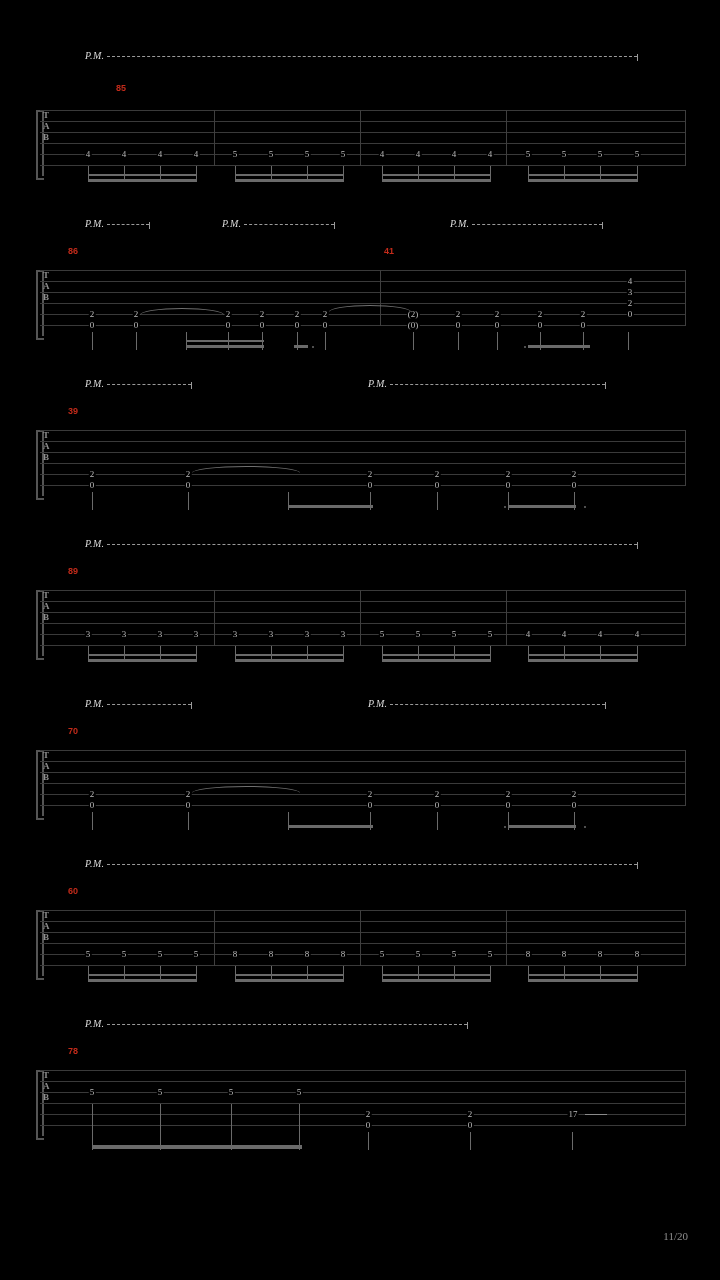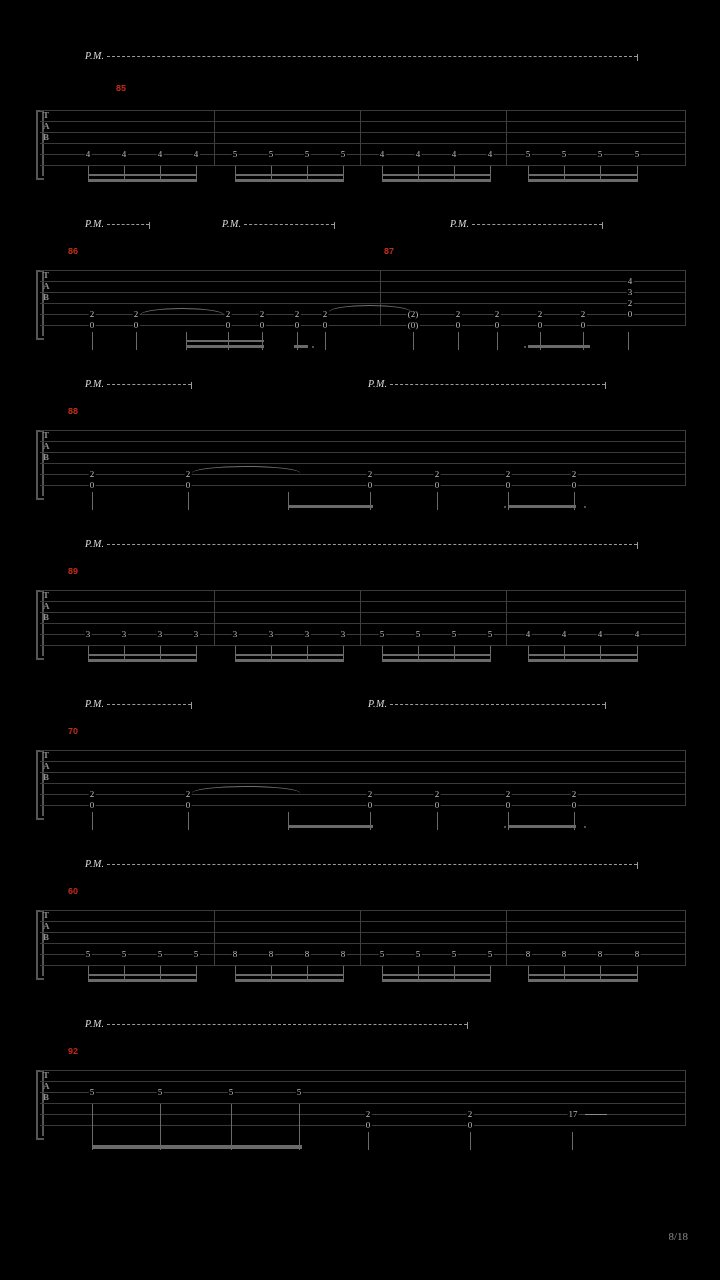--- a/index.html
+++ b/index.html
@@ -252,21 +252,21 @@
       <span>P.M.</span><span class="pmdash" style="width:42px;"></span><span class="pmend"></span>
     </div>
     <div class="pm" style="left:222px; top:8px;">
       <span>P.M.</span><span class="pmdash" style="width:90px;"></span><span class="pmend"></span>
     </div>
     <div class="pm" style="left:450px; top:8px;">
       <span>P.M.</span><span class="pmdash" style="width:130px;"></span><span class="pmend"></span>
     </div>
 
     <div class="measnum" style="left:68px; top:36px;">86</div>
-    <div class="measnum" style="left:384px; top:36px;">87</div>
+    <div class="measnum" style="left:384px; top:36px;">41</div>
 
     <div class="brace" style="left:36px; top:60px; height:66px;"></div>
     <div class="staffstart" style="left:42px; top:60px; height:66px;"></div>
 
     <div class="staff" style="top:60px; height:66px;">
       <div class="line" style="top:0px;"></div>
       <div class="line" style="top:11px;"></div>
       <div class="line" style="top:22px;"></div>
       <div class="line" style="top:33px;"></div>
       <div class="line" style="top:44px;"></div>
@@ -329,21 +329,21 @@
     <div class="stem" style="left:628px; top:122px; height:18px;"></div>
   </div>
 
   <div class="system" style="top:370px;">
     <div class="pm" style="left:85px; top:8px;">
       <span>P.M.</span><span class="pmdash" style="width:84px;"></span><span class="pmend"></span>
     </div>
     <div class="pm" style="left:368px; top:8px;">
       <span>P.M.</span><span class="pmdash" style="width:215px;"></span><span class="pmend"></span>
     </div>
-    <div class="measnum" style="left:68px; top:36px;">88</div>
+    <div class="measnum" style="left:68px; top:36px;">39</div>
 
     <div class="brace" style="left:36px; top:60px; height:66px;"></div>
     <div class="staffstart" style="left:42px; top:60px; height:66px;"></div>
     <div class="staff" style="top:60px; height:66px;">
       <div class="line" style="top:0px;"></div>
       <div class="line" style="top:11px;"></div>
       <div class="line" style="top:22px;"></div>
       <div class="line" style="top:33px;"></div>
       <div class="line" style="top:44px;"></div>
       <div class="line" style="top:55px;"></div>
@@ -558,21 +558,21 @@
     <div class="stem" style="left:600px; top:116px; height:16px;"></div>
     <div class="stem" style="left:637px; top:116px; height:16px;"></div>
     <div class="beam" style="left:528px; top:129px; width:109px;"></div>
     <div class="beam thin" style="left:528px; top:124px; width:109px;"></div>
   </div>
 
   <div class="system" style="top:1010px;">
     <div class="pm" style="left:85px; top:8px;">
       <span>P.M.</span><span class="pmdash" style="width:360px;"></span><span class="pmend"></span>
     </div>
-    <div class="measnum" style="left:68px; top:36px;">92</div>
+    <div class="measnum" style="left:68px; top:36px;">78</div>
 
     <div class="brace" style="left:36px; top:60px; height:66px;"></div>
     <div class="staffstart" style="left:42px; top:60px; height:66px;"></div>
     <div class="staff" style="top:60px; height:66px;">
       <div class="line" style="top:0px;"></div>
       <div class="line" style="top:11px;"></div>
       <div class="line" style="top:22px;"></div>
       <div class="line" style="top:33px;"></div>
       <div class="line" style="top:44px;"></div>
       <div class="line" style="top:55px;"></div>
@@ -594,14 +594,14 @@
     <div class="stem" style="left:92px;  top:94px; height:46px;"></div>
     <div class="stem" style="left:160px; top:94px; height:46px;"></div>
     <div class="stem" style="left:231px; top:94px; height:46px;"></div>
     <div class="stem" style="left:299px; top:94px; height:46px;"></div>
     <div class="beam" style="left:92px; top:135px; width:210px; height:4px;"></div>
     <div class="stem" style="left:368px; top:122px; height:18px;"></div>
     <div class="stem" style="left:470px; top:122px; height:18px;"></div>
     <div class="stem" style="left:572px; top:122px; height:18px;"></div>
   </div>
 
-  <div class="footer">8/18</div>
+  <div class="footer">11/20</div>
 </div>
 
 </body></html>

